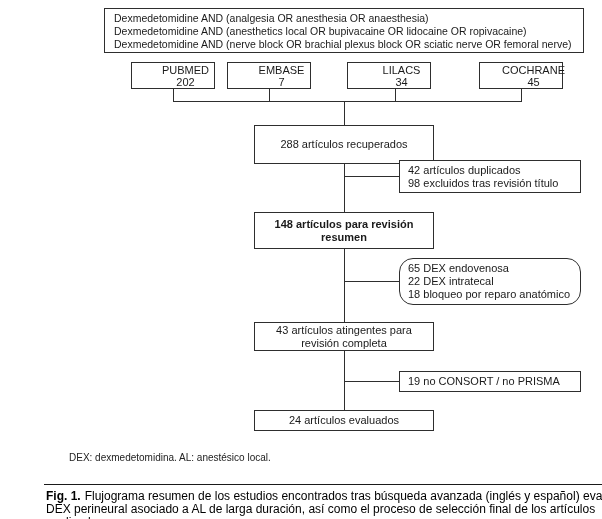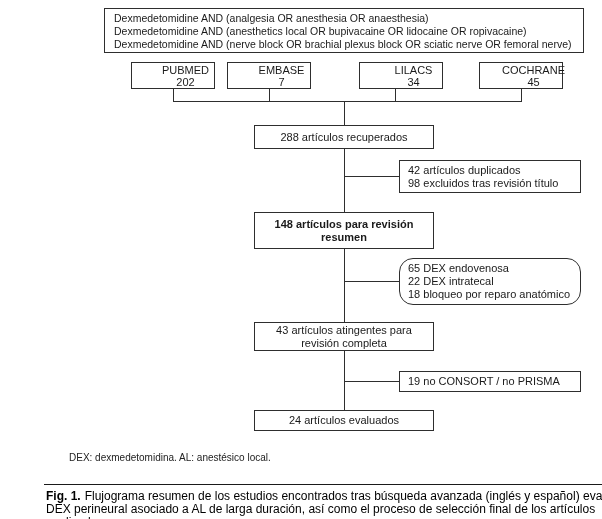--- a/index.html
+++ b/index.html
@@ -11,27 +11,27 @@
   .search-box{
     left:60px;top:8px;width:480px;height:45px;padding:3px 9px;
     font-size:10.5px;line-height:13px;white-space:nowrap;overflow:hidden;
   }
   .db-box{
     top:62px;width:84px;height:27px;display:flex;flex-direction:column;
     align-items:center;justify-content:center;font-size:11px;line-height:12px;text-align:center;padding-left:25px;
   }
   .db-pubmed{left:87px;}
   .db-embase{left:183px;}
-  .db-lilacs{left:315px;}
+  .db-lilacs{left:303px;}
   .db-cochrane{left:435px;}
   .center-box{
     left:210px;width:180px;display:flex;flex-direction:column;
     align-items:center;justify-content:center;font-size:11px;line-height:13px;text-align:center;
   }
-  .cb-retrieved{top:125px;height:24px;}
+  .cb-retrieved{top:125px;height:39px;}
   .cb-abstract{top:212px;height:37px;font-weight:bold;}
   .cb-full{top:322px;height:29px;justify-content:center;}
   .cb-evaluated{top:410px;height:21px;}
   .side-box{
     left:355px;width:182px;padding:8px 8px;font-size:11px;line-height:13px;
     display:flex;flex-direction:column;justify-content:center;
   }
   .sb-1{top:160px;height:33px;}
   .sb-2{top:258px;height:47px;border-radius:14px;}
   .sb-3{top:371px;height:21px;}

